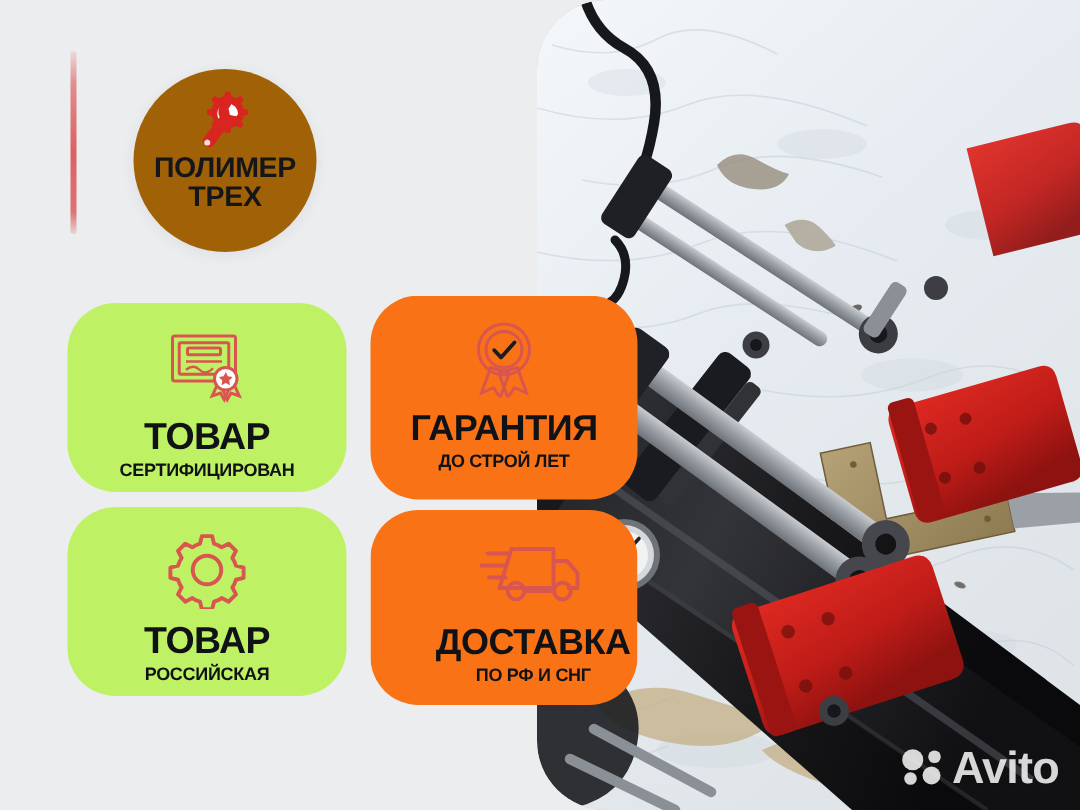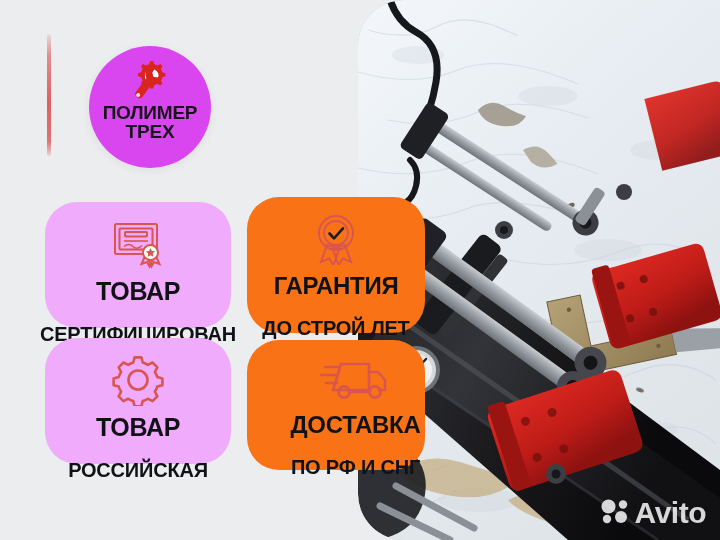--- a/index.html
+++ b/index.html
@@ -53,21 +53,21 @@
   .photo svg { display: block; }
 
   
   .logo-badge {
     position: absolute;
     left: 89px;
     top: 46px;
     width: 122px;
     height: 122px;
     border-radius: 50%;
-    background: #d946ef;
+    background: #a16207;
     box-shadow: 0 2px 10px rgba(40,45,55,0.07);
     display: flex;
     flex-direction: column;
     align-items: center;
     justify-content: flex-start;
     padding-top: 12px;
     box-sizing: border-box;
   }
   .logo-mark { width: 44px; height: 42px; display: block; }
   .logo-text {
@@ -87,39 +87,39 @@
   .card {
     position: absolute;
     border-radius: 32px;
     box-sizing: border-box;
     display: flex;
     flex-direction: column;
     align-items: center;
     justify-content: flex-start;
     padding-top: 16px;
   }
-  .card.tint  { background: #f0abfc; }
+  .card.tint  { background: #bef264; }
   .card.white { background: #f97316; }
 
   .card-icon { height: 52px; display: flex; align-items: center; justify-content: center; }
   .card-icon svg { display: block; }
 
   .card-title {
     margin-top: 9px;
     font-weight: bold;
     font-size: 25px;
     letter-spacing: -0.3px;
     color: #111216;
     line-height: 1;
     white-space: nowrap;
   }
   .card-sub {
-    margin-top: 20px;
+    margin-top: 3px;
     font-weight: bold;
-    font-size: 20px;
+    font-size: 12px;
     letter-spacing: -0.2px;
     color: #111216;
     line-height: 1;
     white-space: nowrap;
   }
 
   #card-tovar    { left: 45px;  top: 202px; width: 186px; height: 126px; }
   #card-garantia { left: 247px; top: 197px; width: 178px; height: 136px; }
   #card-sborka   { left: 45px;  top: 338px; width: 186px; height: 126px; }
   #card-dostavka { left: 247px; top: 340px; width: 178px; height: 130px; padding-left: 39px; }

